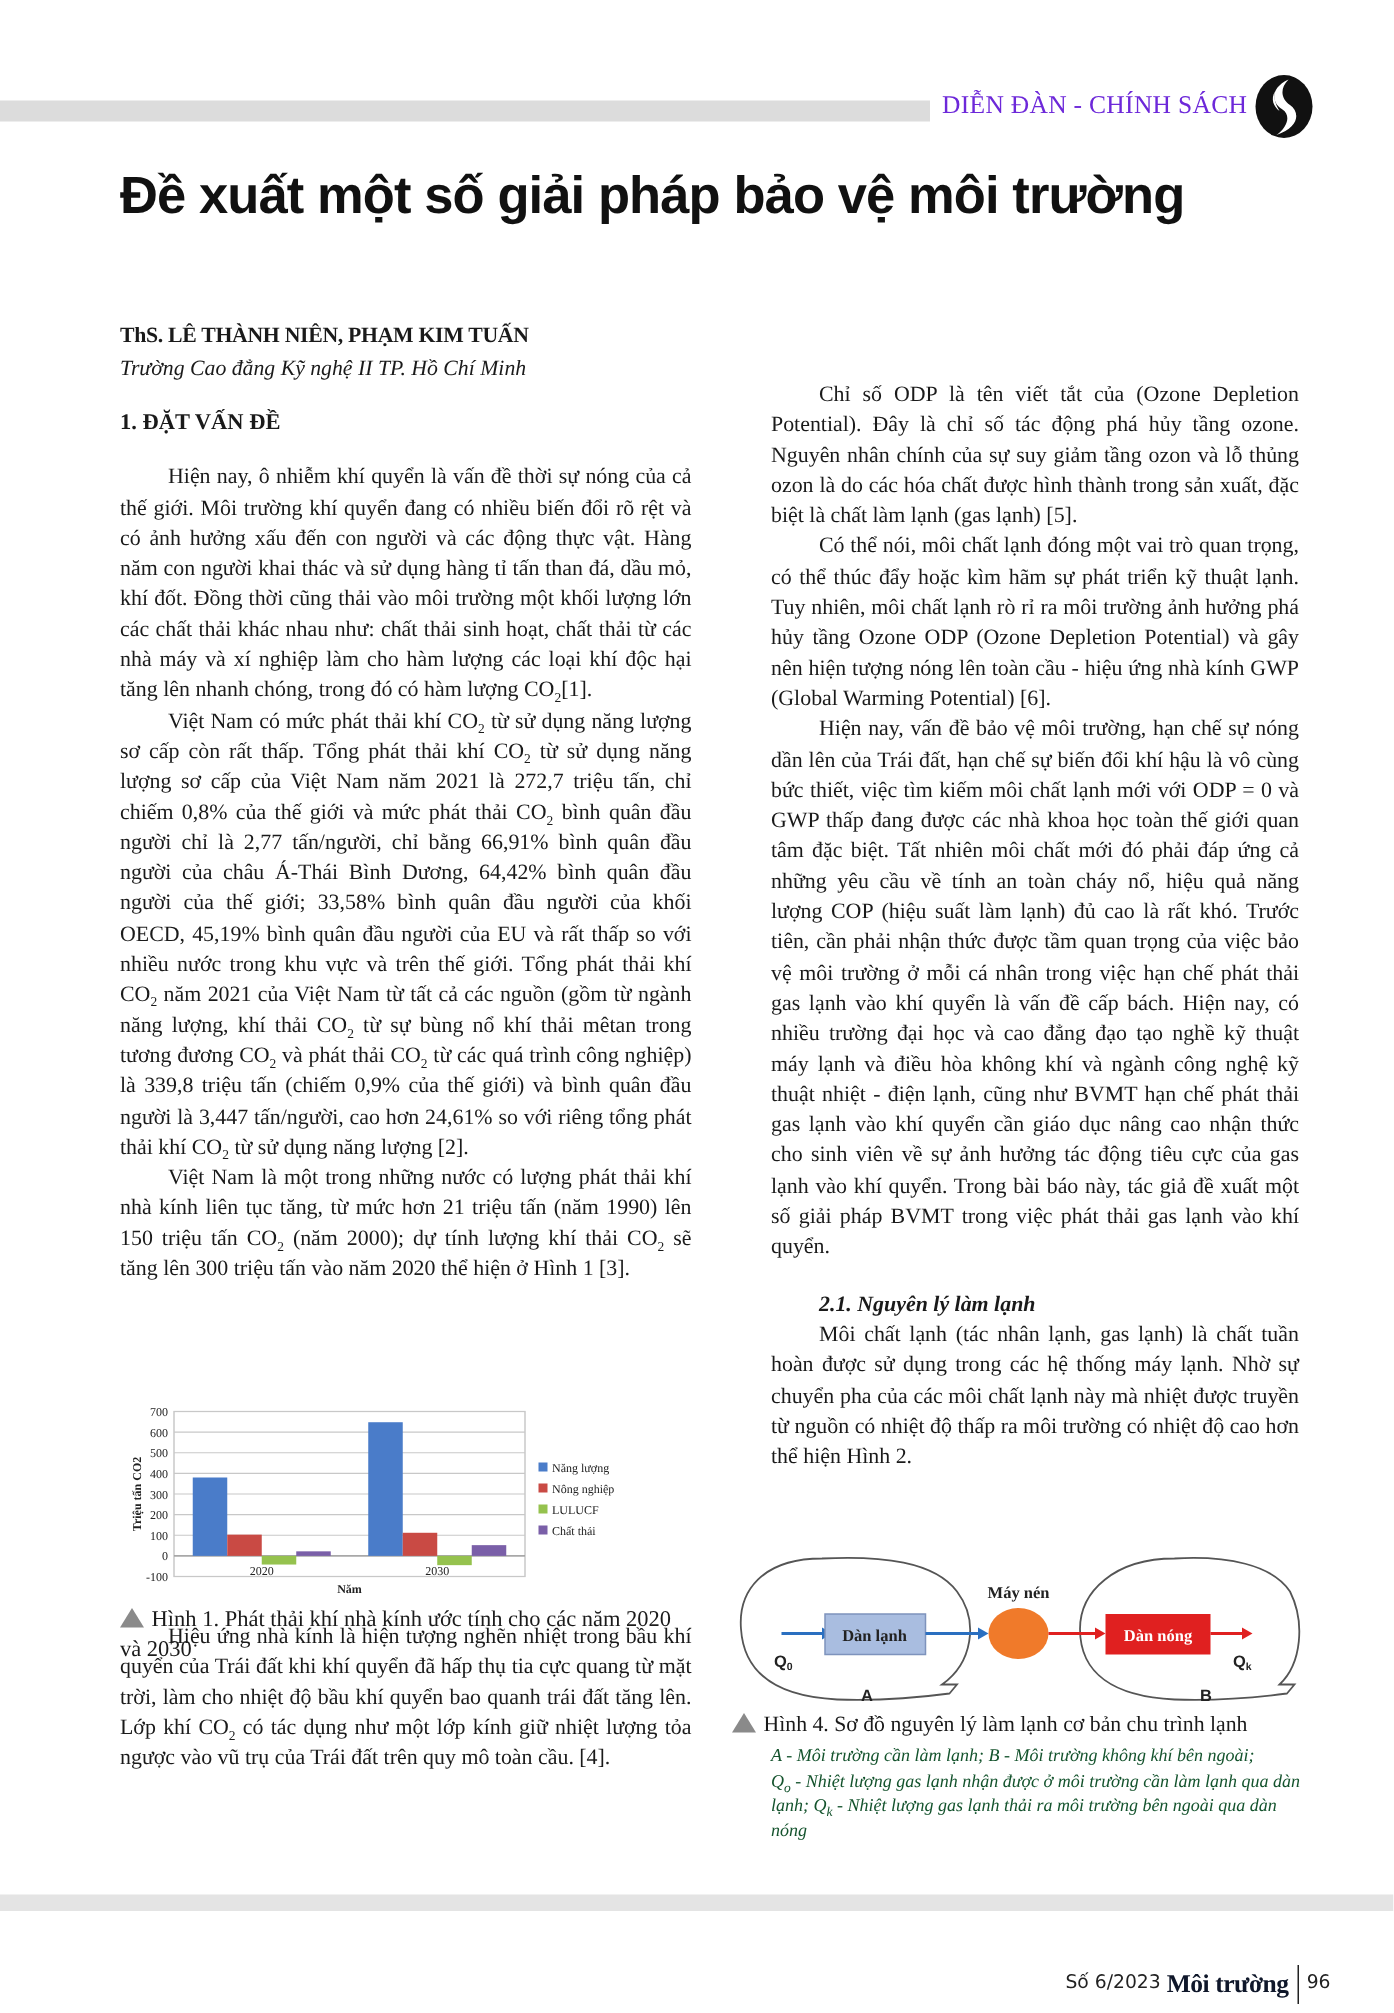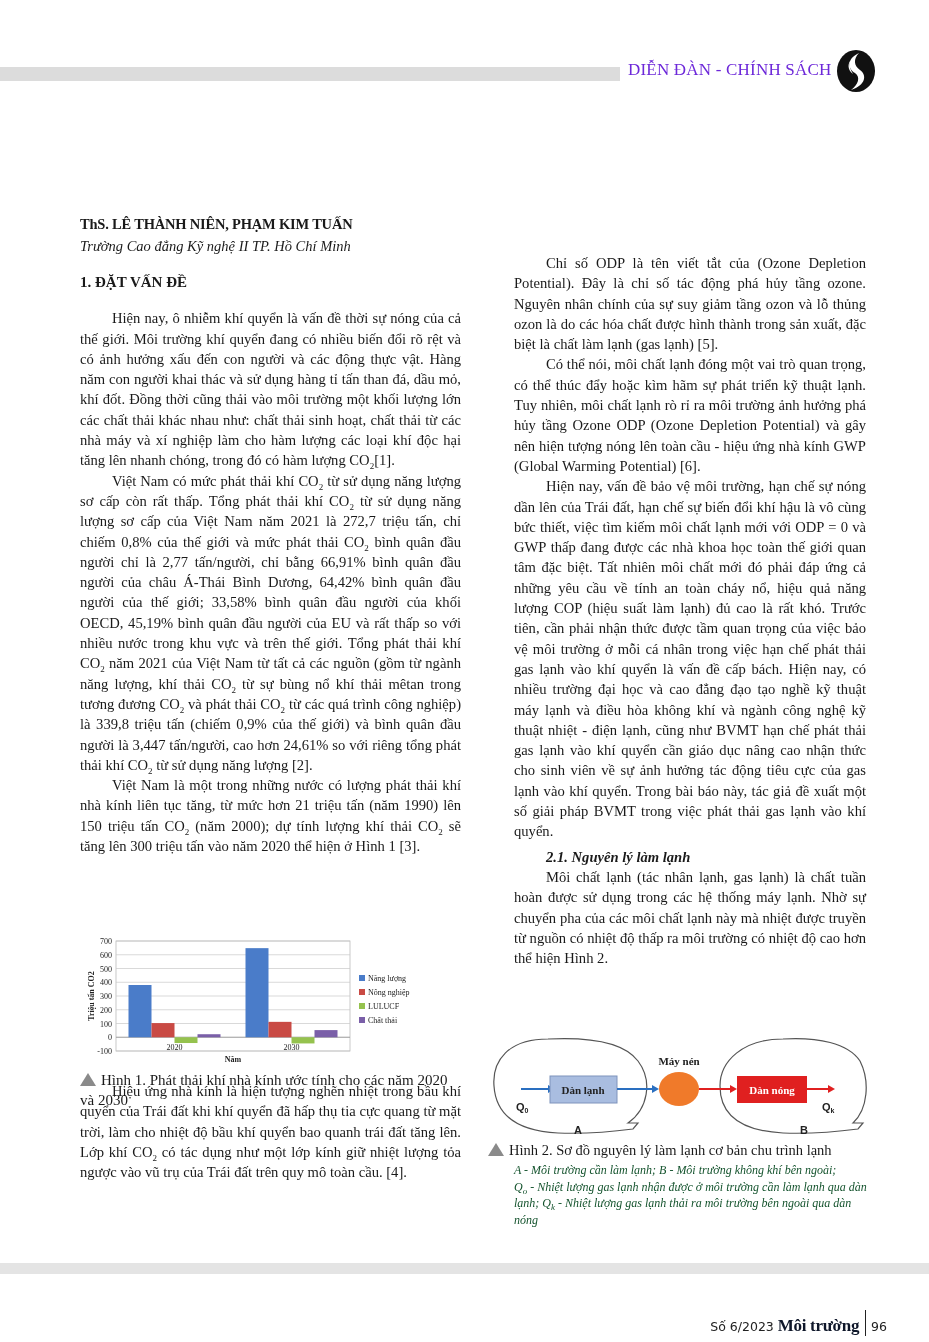--- a/index.html
+++ b/index.html
@@ -16,38 +16,39 @@
   .col-right { left:514px; width:352px; }
   .h1 { font-weight:bold; font-size:15px; text-indent:0 !important; }
   .h2 { font-weight:bold; font-style:italic; }
   sub { font-size:9px; line-height:0; }
   .chart { position:absolute; left:82px; top:935px; width:378px; height:132px; }
   .cap { position:absolute; font-size:15px; line-height:20px; }
   .cap .tri { display:inline-block; width:0; height:0; border-left:8px solid transparent; border-right:8px solid transparent; border-bottom:13px solid #8a8a8a; margin-right:5px; vertical-align:-1px; }
   .diagram { position:absolute; left:488px; top:1031px; width:380px; height:110px; }
   .note { position:absolute; left:514px; top:1162px; width:360px; font-style:italic; font-size:12px; line-height:16.5px; color:#14532d; }
   .botbar { position:absolute; left:0; top:1263px; width:929px; height:11px; background:#e4e4e4; }
-  .footer { position:absolute; right:42px; top:1313px; font-family:"DejaVu Sans", sans-serif; font-size:12.5px; color:#222; display:flex; align-items:center; white-space:nowrap; }
+  .footer { position:absolute; right:42px; top:1313px; font-family:"DejaVu Sans", sans-serif; font-size:12.5px; color:#222; display:flex; align-items:flex-start; white-space:nowrap; }
   .footer .mag { font-family:"Liberation Serif", serif; font-weight:bold; font-size:17px; color:#0f172a; margin:0 4px 0 4px; letter-spacing:-0.3px; }
   .footer .sep { width:1px; height:26px; background:#222; margin:0 5px 0 2px; position:relative; top:-3px; }
 </style>
 </head>
 <body>
 
 <div class="topbar"></div>
 <div class="section-tag">DIỄN ĐÀN - CHÍNH SÁCH</div>
 <div class="logo">
   <svg width="40" height="44" viewBox="0 0 40 44">
     <ellipse cx="20" cy="22" rx="19" ry="21" fill="#111"></ellipse>
     <path d="M23 4 C10 10 12 20 19 24 C25 28 22 36 15 41 C30 36 31 26 24 21 C18 17 17 10 23 4Z" fill="#fff"></path>
     <path d="M14 12 C11 17 13 22 17 25 C14 20 13 16 14 12Z" fill="#fff"></path>
   </svg>
 </div>
 
 <div class="title">
+  <div>Đề xuất một số giải pháp bảo vệ môi trường</div>
 </div>
 <div class="authors">ThS. LÊ THÀNH NIÊN, PHẠM KIM TUẤN</div>
 <div class="affil">Trường Cao đẳng Kỹ nghệ II TP. Hồ Chí Minh</div>
 
 <div class="col col-left" style="top:272px;">
   <p class="h1">1. ĐẶT VẤN ĐỀ</p>
   <p style="margin-top:16px;"><span>Hiện nay, ô nhiễm khí quyển là vấn đề thời sự nóng của cả thế giới. Môi trường khí quyển đang có nhiều biến đổi rõ rệt và có ảnh hưởng xấu đến con người và các động thực vật. Hàng năm con người khai thác và sử dụng hàng tỉ tấn than đá, dầu mỏ, khí đốt. Đồng thời cũng thải vào môi trường một khối lượng lớn các chất thải khác nhau như: chất thải sinh hoạt, chất thải từ các nhà máy và xí nghiệp làm cho hàm lượng các loại khí độc hại tăng lên nhanh chóng, trong đó có hàm lượng CO</span><sub>2</sub><span>[1].</span></p>
   <p><span>Việt Nam có mức phát thải khí CO</span><sub>2</sub><span> từ sử dụng năng lượng sơ cấp còn rất thấp. Tổng phát thải khí CO</span><sub>2</sub><span> từ sử dụng năng lượng sơ cấp của Việt Nam năm 2021 là 272,7 triệu tấn, chỉ chiếm 0,8% của thế giới và mức phát thải CO</span><sub>2</sub><span> bình quân đầu người chỉ là 2,77 tấn/người, chỉ bằng 66,91% bình quân đầu người của châu Á-Thái Bình Dương, 64,42% bình quân đầu người của thế giới; 33,58% bình quân đầu người của khối OECD, 45,19% bình quân đầu người của EU và rất thấp so với nhiều nước trong khu vực và trên thế giới. Tổng phát thải khí CO</span><sub>2</sub><span> năm 2021 của Việt Nam từ tất cả các nguồn (gồm từ ngành năng lượng, khí thải CO</span><sub>2</sub><span> từ sự bùng nổ khí thải mêtan trong tương đương CO</span><sub>2</sub><span> và phát thải CO</span><sub>2</sub><span> từ các quá trình công nghiệp) là 339,8 triệu tấn (chiếm 0,9% của thế giới) và bình quân đầu người là 3,447 tấn/người, cao hơn 24,61% so với riêng tổng phát thải khí CO</span><sub>2</sub><span> từ sử dụng năng lượng [2].</span></p>
   <p><span>Việt Nam là một trong những nước có lượng phát thải khí nhà kính liên tục tăng, từ mức hơn 21 triệu tấn (năm 1990) lên 150 triệu tấn CO</span><sub>2</sub><span> (năm 2000); dự tính lượng khí thải CO</span><sub>2</sub><span> sẽ tăng lên 300 triệu tấn vào năm 2020 thể hiện ở Hình 1 [3].</span></p>
 </div>
@@ -98,21 +99,21 @@
 <div class="cap" style="left:80px; top:1070px; width:385px;"><span class="tri"></span><span>Hình 1. Phát thải khí nhà kính ước tính cho các năm 2020 và 2030</span></div>
 
 <div class="col col-left" style="top:1081px;">
   <p><span>Hiệu ứng nhà kính là hiện tượng nghẽn nhiệt trong bầu khí quyển của Trái đất khi khí quyển đã hấp thụ tia cực quang từ mặt trời, làm cho nhiệt độ bầu khí quyển bao quanh trái đất tăng lên. Lớp khí CO</span><sub>2</sub><span> có tác dụng như một lớp kính giữ nhiệt lượng tỏa ngược vào vũ trụ của Trái đất trên quy mô toàn cầu. [4].</span></p>
 </div>
 
 <div class="col col-right" style="top:253px;">
   <p>Chỉ số ODP là tên viết tắt của (Ozone Depletion Potential). Đây là chỉ số tác động phá hủy tầng ozone. Nguyên nhân chính của sự suy giảm tầng ozon và lỗ thủng ozon là do các hóa chất được hình thành trong sản xuất, đặc biệt là chất làm lạnh (gas lạnh) [5].</p>
   <p>Có thể nói, môi chất lạnh đóng một vai trò quan trọng, có thể thúc đẩy hoặc kìm hãm sự phát triển kỹ thuật lạnh. Tuy nhiên, môi chất lạnh rò rỉ ra môi trường ảnh hưởng phá hủy tầng Ozone ODP (Ozone Depletion Potential) và gây nên hiện tượng nóng lên toàn cầu - hiệu ứng nhà kính GWP (Global Warming Potential) [6].</p>
   <p>Hiện nay, vấn đề bảo vệ môi trường, hạn chế sự nóng dần lên của Trái đất, hạn chế sự biến đổi khí hậu là vô cùng bức thiết, việc tìm kiếm môi chất lạnh mới với ODP = 0 và GWP thấp đang được các nhà khoa học toàn thế giới quan tâm đặc biệt. Tất nhiên môi chất mới đó phải đáp ứng cả những yêu cầu về tính an toàn cháy nổ, hiệu quả năng lượng COP (hiệu suất làm lạnh) đủ cao là rất khó. Trước tiên, cần phải nhận thức được tầm quan trọng của việc bảo vệ môi trường ở mỗi cá nhân trong việc hạn chế phát thải gas lạnh vào khí quyển là vấn đề cấp bách. Hiện nay, có nhiều trường đại học và cao đẳng đạo tạo nghề kỹ thuật máy lạnh và điều hòa không khí và ngành công nghệ kỹ thuật nhiệt - điện lạnh, cũng như BVMT hạn chế phát thải gas lạnh vào khí quyển cần giáo dục nâng cao nhận thức cho sinh viên về sự ảnh hưởng tác động tiêu cực của gas lạnh vào khí quyển. Trong bài báo này, tác giả đề xuất một số giải pháp BVMT trong việc phát thải gas lạnh vào khí quyển.</p>
-  <p class="h2" style="margin-top:5px;">2.1. Nguyên lý làm lạnh</p>
+  <p class="h2" style="margin-top:18px;">2.1. Nguyên lý làm lạnh</p>
   <p>Môi chất lạnh (tác nhân lạnh, gas lạnh) là chất tuần hoàn được sử dụng trong các hệ thống máy lạnh. Nhờ sự chuyển pha của các môi chất lạnh này mà nhiệt được truyền từ nguồn có nhiệt độ thấp ra môi trường có nhiệt độ cao hơn thể hiện Hình 2.</p>
 </div>
 
 <svg class="diagram" viewBox="0 0 380 110">
   <path d="M60 8 C20 8 4 30 6 55 C8 85 30 100 70 102 C100 103 130 100 145 98 L150 92 L140 92 C160 78 165 50 150 30 C135 10 100 6 60 8Z" fill="none" stroke="#555" stroke-width="1.2"></path>
   <path d="M295 8 C255 8 232 30 232 55 C232 85 255 100 295 102 C325 103 355 100 370 98 L375 92 L365 92 C380 78 382 50 372 30 C360 12 330 6 295 8Z" fill="none" stroke="#555" stroke-width="1.2"></path>
   <line x1="33" y1="58" x2="60" y2="58" stroke="#2a6fc0" stroke-width="2"></line>
   <polygon points="60,54 67,58 60,62" fill="#2a6fc0"></polygon>
   <rect x="62" y="45" width="67" height="27" fill="#a9bde0" stroke="#7e93bc"></rect>
   <text x="95" y="63" text-anchor="middle" font-family="Liberation Serif, serif" font-weight="bold" font-size="11" fill="#222">Dàn lạnh</text>
@@ -125,21 +126,21 @@
   <rect x="249" y="45" width="70" height="27" fill="#e02020"></rect>
   <text x="284" y="63" text-anchor="middle" font-family="Liberation Serif, serif" font-weight="bold" font-size="11" fill="#fff">Dàn nóng</text>
   <line x1="319" y1="58" x2="340" y2="58" stroke="#e02020" stroke-width="2"></line>
   <polygon points="340,54 347,58 340,62" fill="#e02020"></polygon>
   <text x="28" y="80" font-family="Liberation Sans, sans-serif" font-weight="bold" font-size="11" fill="#222"><tspan>Q</tspan><tspan font-size="7" dy="2">0</tspan></text>
   <text x="334" y="80" font-family="Liberation Sans, sans-serif" font-weight="bold" font-size="11" fill="#222"><tspan>Q</tspan><tspan font-size="7" dy="2">k</tspan></text>
   <text x="86" y="103" font-family="Liberation Sans, sans-serif" font-weight="bold" font-size="11" fill="#222">A</text>
   <text x="312" y="103" font-family="Liberation Sans, sans-serif" font-weight="bold" font-size="11" fill="#222">B</text>
 </svg>
 
-<div class="cap" style="left:488px; top:1140px; width:395px; font-size:14.5px;"><span class="tri"></span><span>Hình 2. Sơ đồ nguyên lý làm lạnh cơ bản chu trình lạnh</span></div>
+<div class="cap" style="left:488px; top:1140px; width:395px; font-size:14.5px;"><span class="tri"></span><span>Hình 4. Sơ đồ nguyên lý làm lạnh cơ bản chu trình lạnh</span></div>
 
 <div class="note"><span>A - Môi trường cần làm lạnh; B - Môi trường không khí bên ngoài;</span><br><span>Q</span><sub>o</sub><span> - Nhiệt lượng gas lạnh nhận được ở môi trường cần làm lạnh qua dàn lạnh; </span><span>Q</span><sub>k</sub><span> - Nhiệt lượng gas lạnh thải ra môi trường bên ngoài qua dàn nóng</span></div>
 
 <div class="botbar"></div>
 <div class="footer">
   <span>Số 6/2023</span>
   <span class="mag">Môi trường</span>
   <span class="sep"></span>
   <span>96</span>
 </div>

